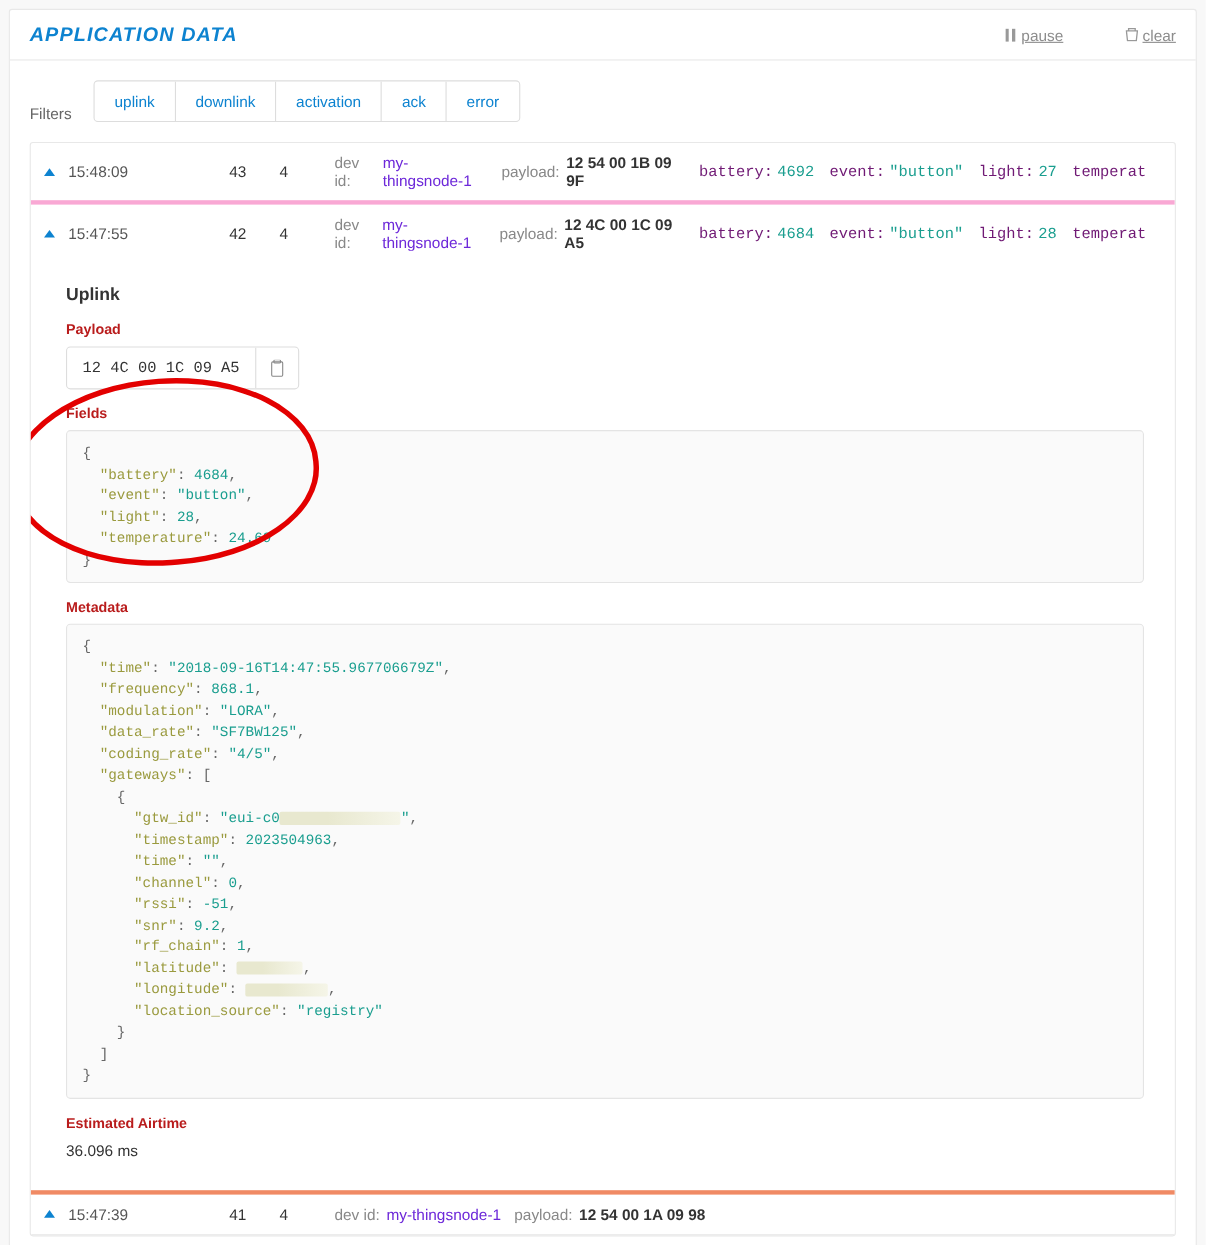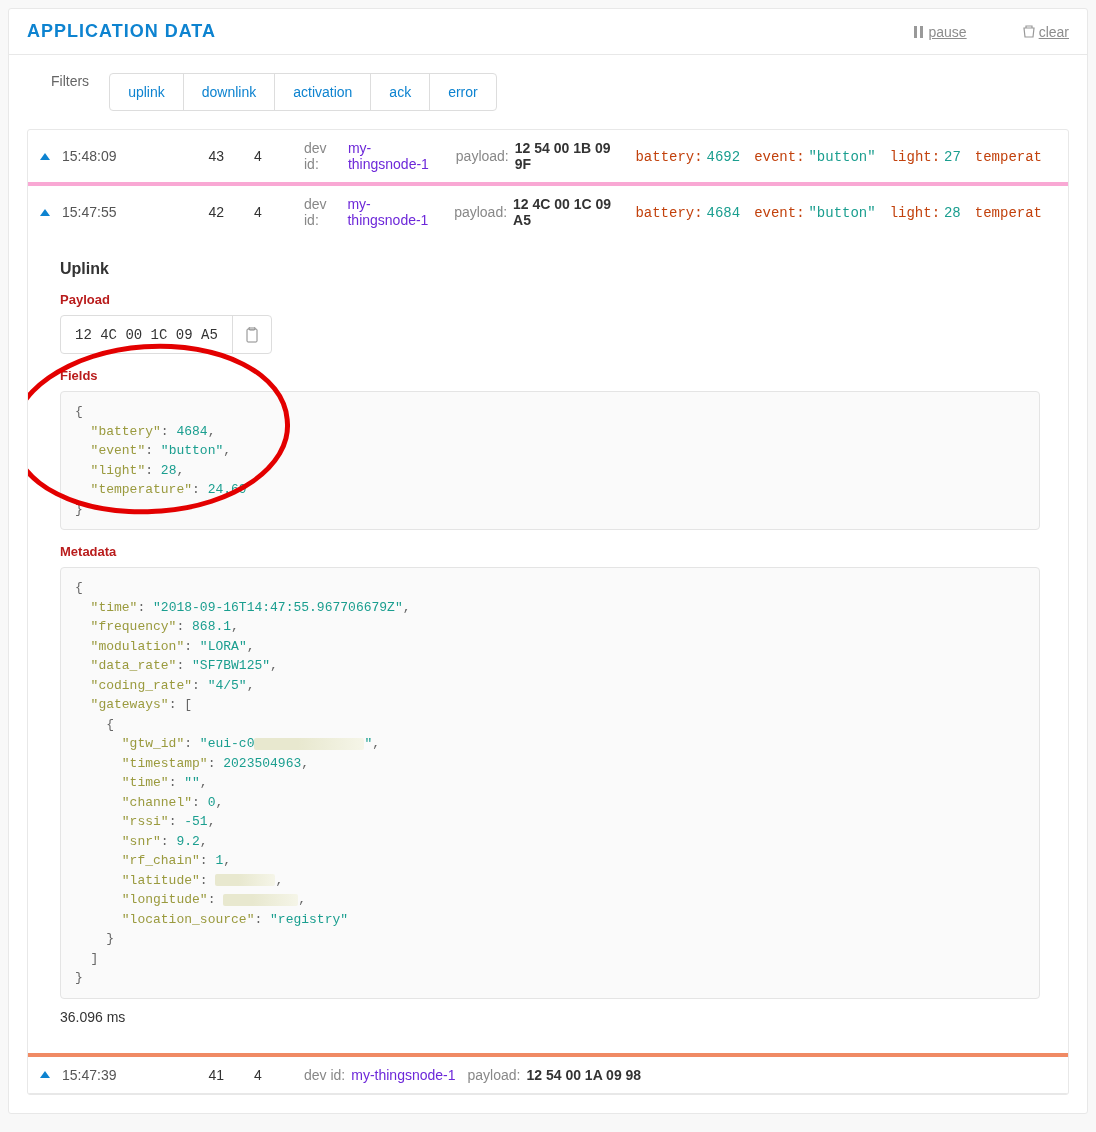--- a/index.html
+++ b/index.html
@@ -24,42 +24,42 @@
   align-items: center;
   justify-content: space-between;
   border-bottom: 1px solid #e8e8e8;
   padding: 12px 18px;
 }
 .title {
   color: #0d83d0;
   font-size: 18px;
   font-weight: 700;
   letter-spacing: 1px;
+  font-style: italic;
 }
 .header-actions {
   display: flex;
   gap: 16px;
   align-items: center;
   color: #8d8d8d;
 }
 .header-actions .action {
   display: flex;
   align-items: center;
   gap: 4px;
   text-decoration: underline;
   cursor: pointer;
   margin-left: 40px;
 }
 .body { padding: 18px; }
 .filters-row {
   display: flex;
-  align-items: flex-start;
+  align-items: flex-end;
   gap: 20px;
   margin-bottom: 18px;
-  margin-left: 24px;
 }
 .filters-label { color: #666; }
 .filter-chips {
   display: flex;
   border: 1px solid #ddd;
   border-radius: 4px;
   overflow: hidden;
 }
 .filter-chips .chip {
   padding: 10px 18px;
@@ -92,21 +92,21 @@
   border-right: 5px solid transparent;
   border-bottom: 7px solid #0d83d0;
   margin-right: 12px;
 }
 .r-time { color: #555; width: 82px; }
 .r-counter { width: 80px; text-align: right; margin-right: 30px; }
 .r-port { width: 50px; }
 .lab { color: #888; margin-right: 6px; }
 .devid { color: #6d28d9; margin-right: 12px; }
 .payload { font-family: Liberation Sans, sans-serif; font-weight: 700; margin-right: 14px; }
-.kv-mono .k { color: #c2410c; font-family: "Courier New", monospace; }
+.kv-mono .k { color: #701a75; font-family: "Courier New", monospace; }
 .kv-mono .v { font-family: "Courier New", monospace; }
 .kv-mono .v.num { color: #1a9e8f; }
 .kv-mono .v.str { color: #1a9e8f; }
 .kv-mono .seg { margin-right: 14px; white-space: nowrap; }
 .kv-mono { display: flex; align-items: center; flex-wrap: nowrap; }
 .row .rest { display: flex; align-items: center; flex: 1; overflow: hidden; }
 .expand {
   border-bottom: 4px solid #f08a64;
   padding: 10px 28px 18px 32px;
 }
@@ -270,20 +270,21 @@
       <span class="jkey">"rssi"</span>: <span class="jnum">-51</span>,
       <span class="jkey">"snr"</span>: <span class="jnum">9.2</span>,
       <span class="jkey">"rf_chain"</span>: <span class="jnum">1</span>,
       <span class="jkey">"latitude"</span>: <span class="smudge" style="width:60px;">x</span>,
       <span class="jkey">"longitude"</span>: <span class="smudge" style="width:75px;">x</span>,
       <span class="jkey">"location_source"</span>: <span class="jstr">"<span>registry</span>"</span>
     }
   ]
 }</div>
 
+          <h4>Estimated Airtime</h4>
           <div class="airtime">36.096 ms</div>
         </div>
 
         <div class="row">
           <span class="caret"></span>
           <span class="r-time">15:47:39</span>
           <span class="r-counter">41</span>
           <span class="r-port">4</span>
           <div class="rest">
             <span class="lab">dev id:</span>

